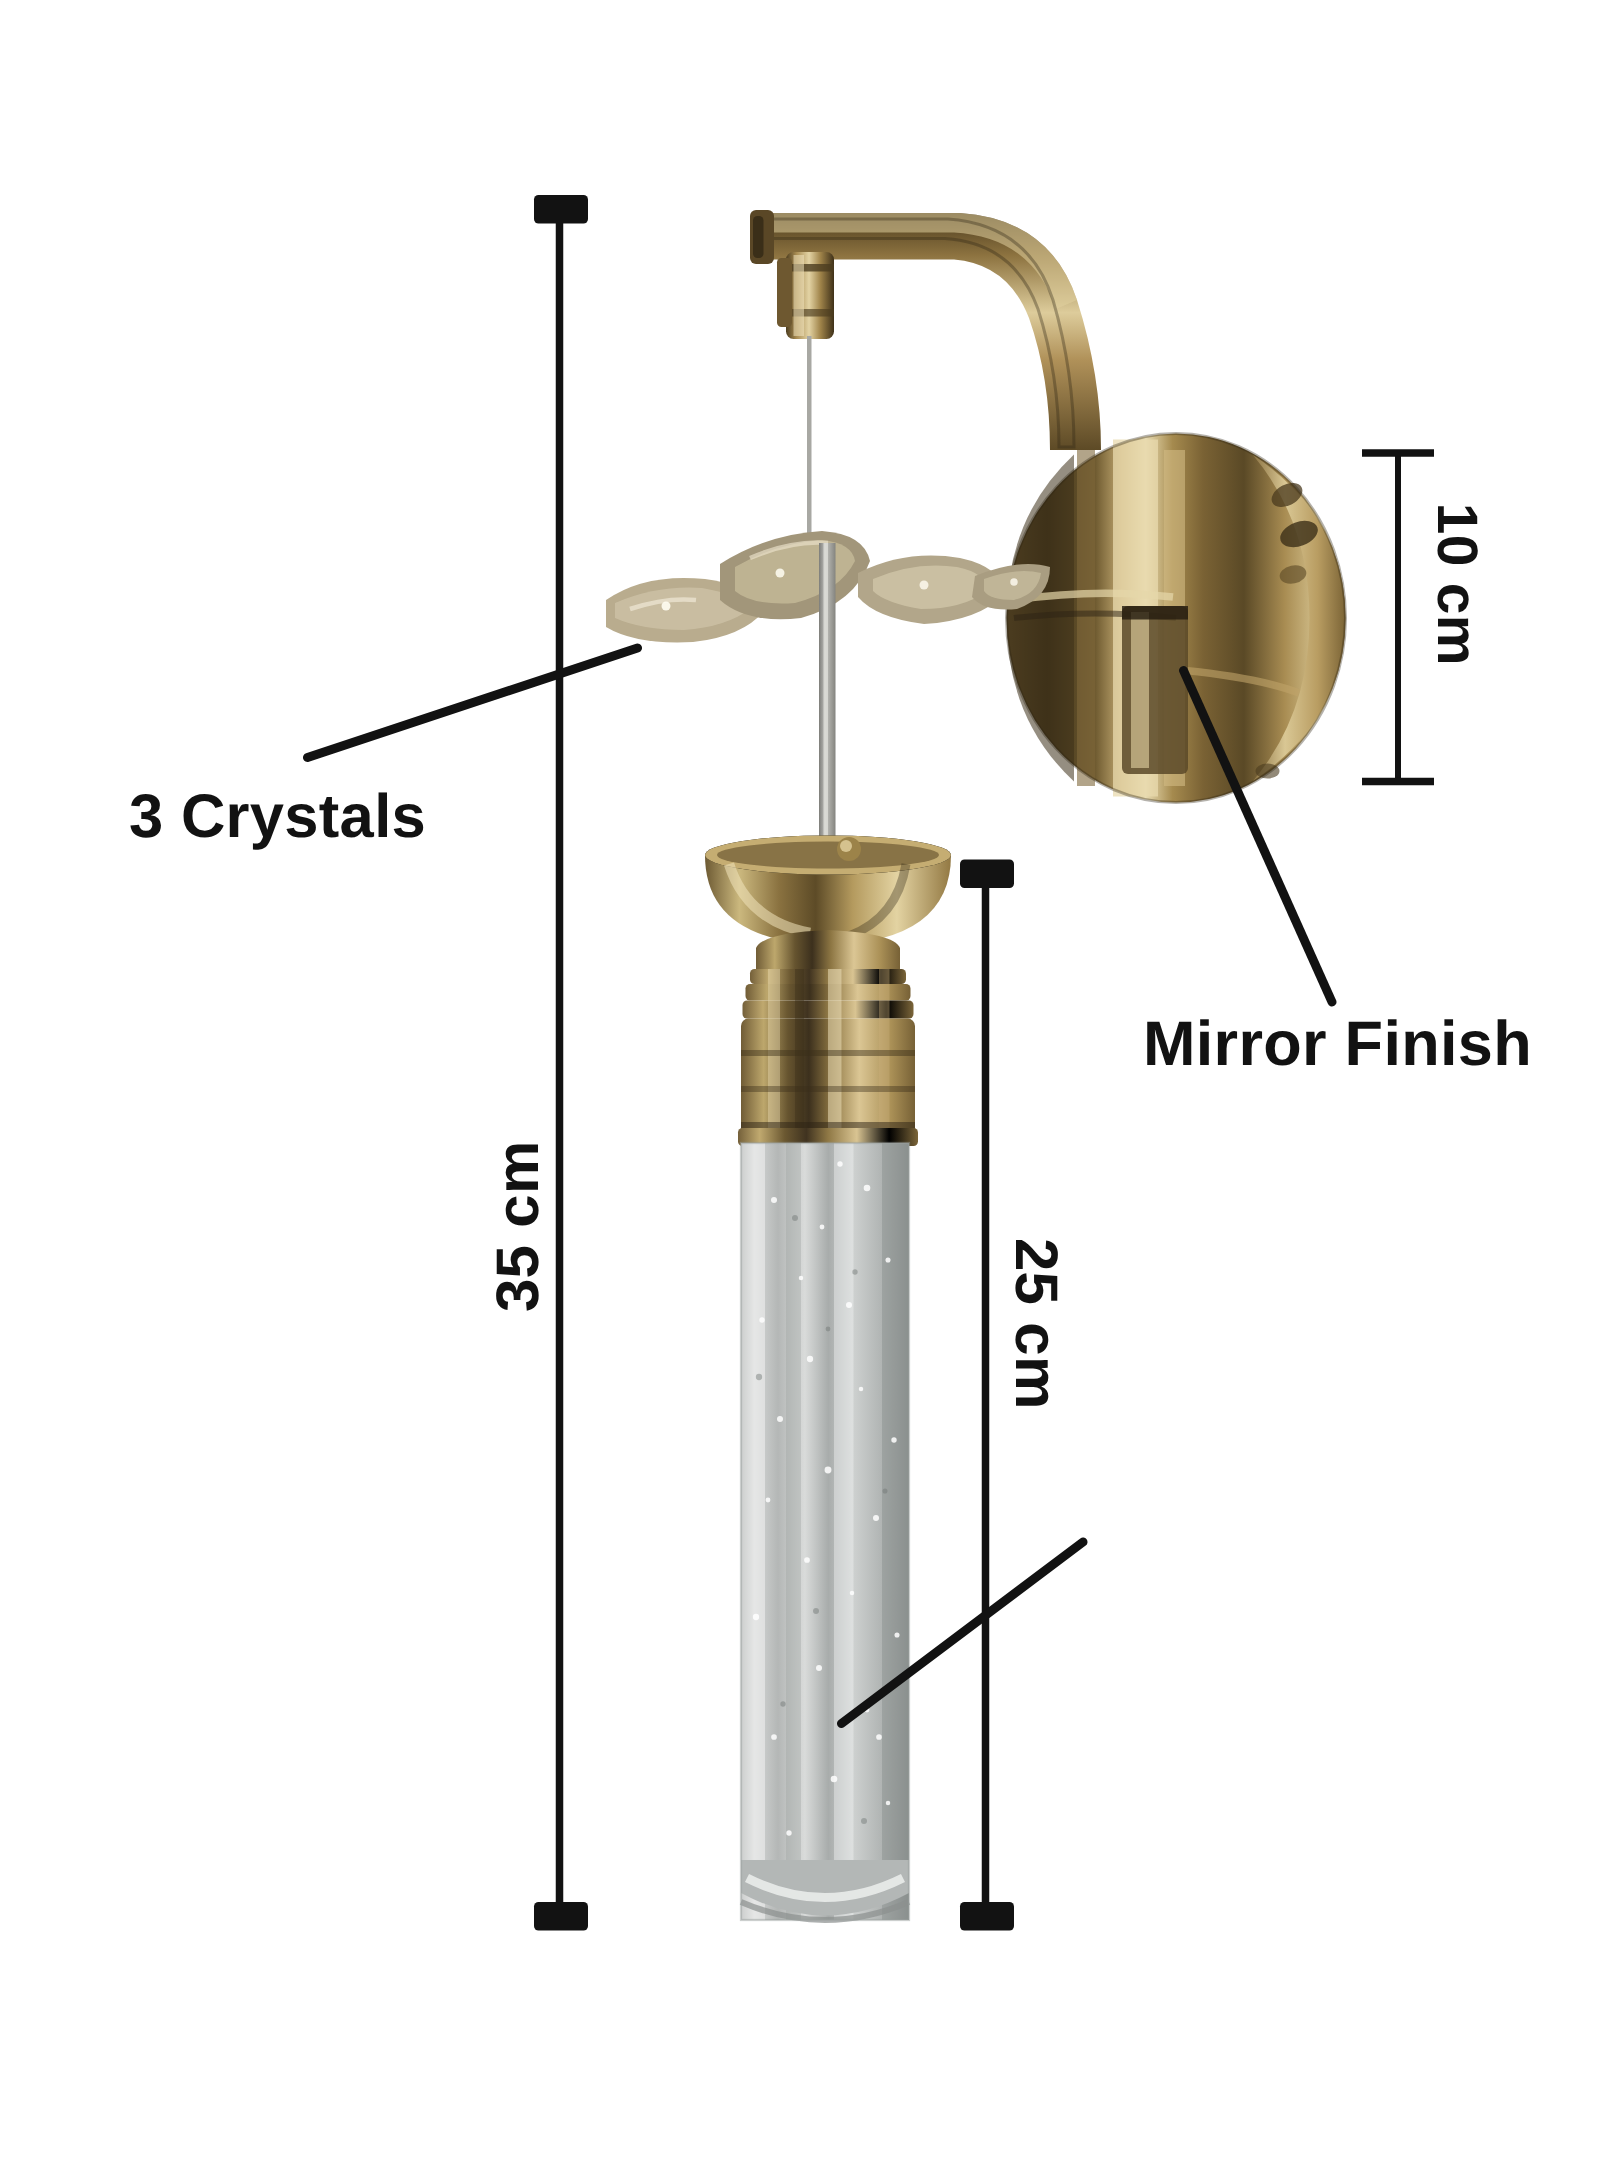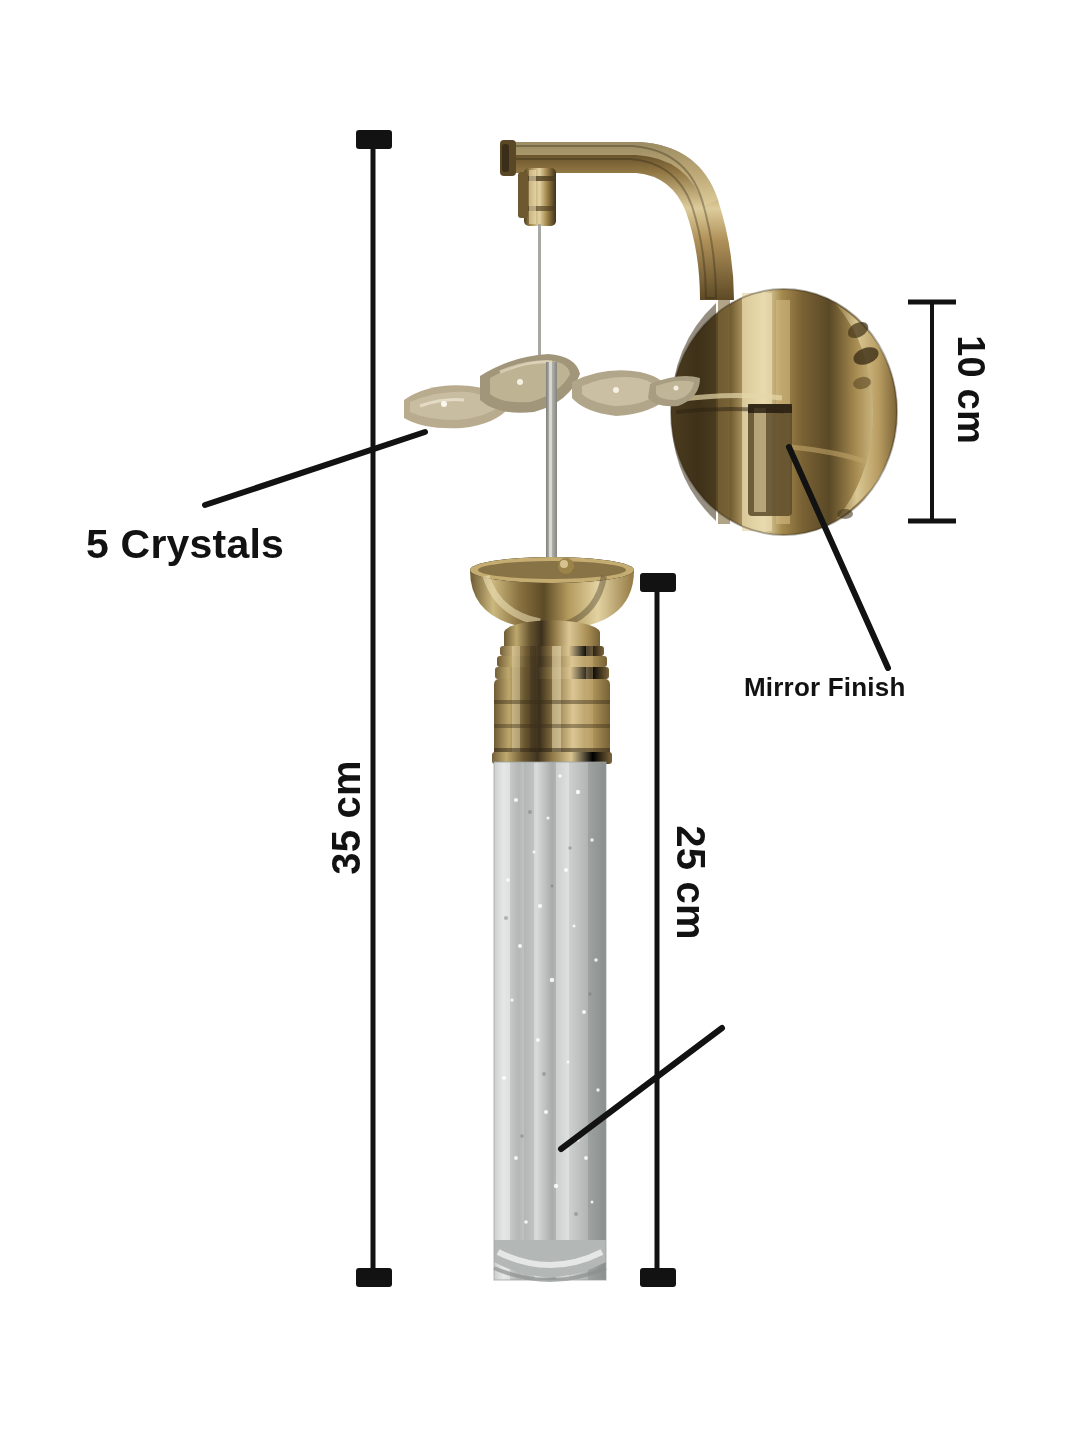--- a/index.html
+++ b/index.html
@@ -35,21 +35,21 @@
     position: absolute;
     color: #121212;
     font-weight: 600;
     white-space: nowrap;
     letter-spacing: 0.2px;
     transform-origin: 50% 50%;
   }
   .rot-cw { transform: rotate(90deg); }
   .rot-ccw { transform: rotate(-90deg); }
   .lbl-4crystals { left: 86px; top: 521px; font-size: 41px; }
-  .lbl-mirror    { left: 744px; top: 672px; font-size: 26px; }
+  .lbl-mirror    { left: 762px; top: 672px; font-size: 42px; }
   .lbl-crystalbar{ left: 722px; top: 1011px; font-size: 39px; }
   .lbl-10cm { left: 900px; top: 368px; width: 140px; text-align: center; font-size: 38px; }
   .lbl-35cm { left: 256px; top: 795px; width: 180px; text-align: center; font-size: 40px; }
   .lbl-25cm { left: 600px; top: 860px; width: 180px; text-align: center; font-size: 40px; }
 </style>
 </head>
 <body>
 
 <div id="page">
 
@@ -348,21 +348,21 @@
       </g>
     </g>
 
     <g stroke="#121212" stroke-width="6" stroke-linecap="round">
       <line x1="205" y1="505" x2="425" y2="432"></line>
       <line x1="888" y1="668" x2="789" y2="447"></line>
       <line x1="722" y1="1028" x2="561" y2="1149"></line>
     </g>
   </svg>
 
-  <div class="callout-label lbl-4crystals">5 Crystals</div>
+  <div class="callout-label lbl-4crystals">3 Crystals</div>
 
   <div class="callout-label lbl-mirror">Mirror Finish</div>
 
 
   <div class="dim-label lbl-35cm rot-ccw">35 cm</div>
 
   <div class="dim-label lbl-25cm rot-cw">25 cm</div>
 
   <div class="dim-label lbl-10cm rot-cw">10 cm</div>
 

